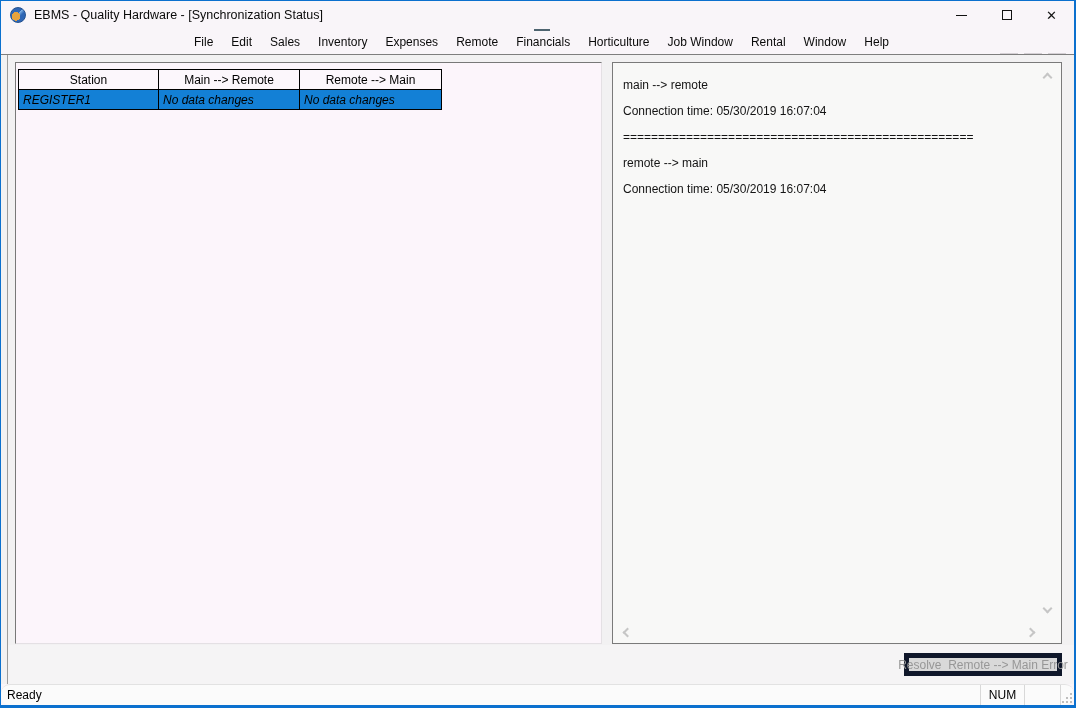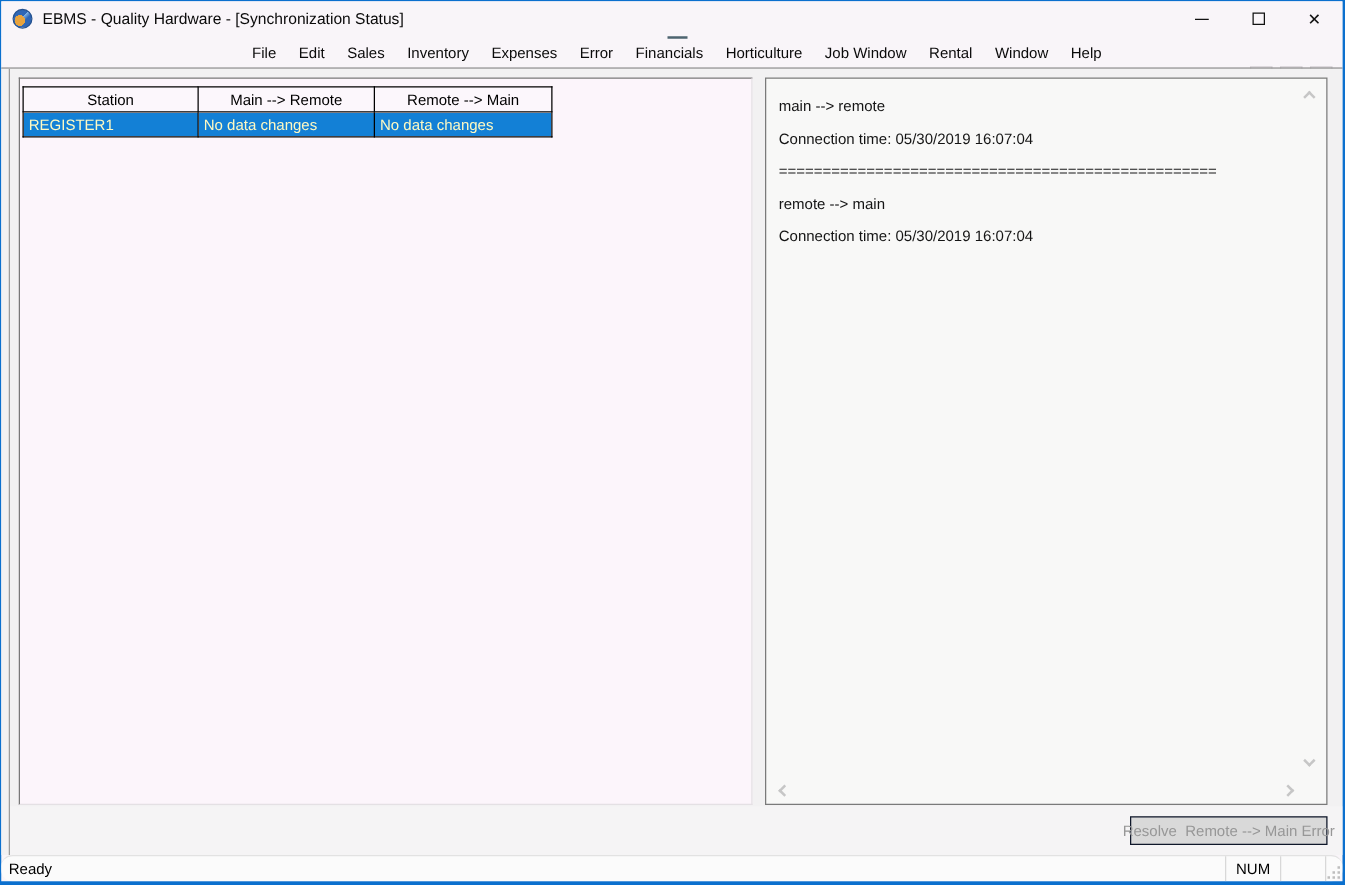--- a/index.html
+++ b/index.html
@@ -49,38 +49,38 @@
   .left-panel { position:absolute; left:14px; top:7px; width:587px; height:582px;
     background:#FCF5FB;
     border-top:1px solid #787878; border-left:1px solid #787878;
     border-right:1px solid #E4E0E4; border-bottom:1px solid #E4E0E4; }
 
   table.sync { border-collapse:collapse; margin:6px 0 0 2px; table-layout:fixed; background:#FCF7FC; }
   table.sync th, table.sync td { border:1px solid #000; font-size:12px; font-weight:normal; height:20px; padding:1px 4px; color:#000; overflow:hidden; white-space:nowrap; }
   table.sync th { text-align:center; }
   table.sync td { text-align:left; }
   col.c1 { width:140px; } col.c2 { width:141px; } col.c3 { width:142px; }
-  tr.selected td { background:#1380D6; color:#fef9c3; }
+  tr.selected td { background:#1380D6; color:#000000;font-style:italic; }
 
   .right-panel { position:absolute; left:611px; top:7px; width:450px; height:582px;
     background:#F8F8F7; border:1px solid #7A7A7A; }
   .log-content { padding:9px 10px; font-size:12px; color:#141414; line-height:26px; }
   .log-line { white-space:nowrap; overflow:hidden; }
 
   .chev { position:absolute; width:8px; height:8px; }
   .chev::before { content:""; position:absolute; left:1px; top:1px; width:5px; height:5px; border-top:2px solid #C6C6C6; border-right:2px solid #C6C6C6; }
   .chev-up   { right:10px; top:8px; }   .chev-up::before   { transform:rotate(-45deg); top:3px; }
   .chev-down { right:10px; bottom:30px; } .chev-down::before { transform:rotate(135deg); top:0; }
   .chev-left { left:8px;  bottom:7px; } .chev-left::before { transform:rotate(-135deg); left:3px; }
   .chev-right{ right:26px; bottom:7px; } .chev-right::before{ transform:rotate(45deg); left:0; }
 
   .bottom-strip { position:absolute; left:7px; right:0; top:590px; bottom:0; background:#F5F4F5; }
 
   .resolve-btn { position:absolute; top:598px; left:903px; width:158px; height:23px;
-    background:#D9D9D9; border:1px solid #0f172a; color:#979797; font-size:12px;
+    background:#D9D9D9; border:5px solid #0f172a; color:#979797; font-size:12px;
     display:flex; align-items:center; justify-content:center; white-space:pre; }
 
   
   .statusbar { position:absolute; left:0; right:0; bottom:0; height:21px; background:#FBFBFB; border-top:1px solid #E2E2E2; display:flex; align-items:center; font-size:12px; color:#000;border-radius:9px; }
   .status-ready { margin-left:6px; }
   .status-right { margin-left:auto; display:flex; align-items:stretch; height:100%; }
   .status-seg { border-left:1px solid #D8D8D8; display:flex; align-items:center; justify-content:center; }
   .seg-num { width:44px; }
   .seg-blank { width:36px; }
   .grip { position:relative; width:14px; }
@@ -109,21 +109,21 @@
   </div>
 
   <div class="menubar">
     <div class="mdi-doc-icon"></div>
     <div class="menu-items">
       <span class="menu-item">File</span>
       <span class="menu-item">Edit</span>
       <span class="menu-item">Sales</span>
       <span class="menu-item">Inventory</span>
       <span class="menu-item">Expenses</span>
-      <span class="menu-item">Error</span>
+      <span class="menu-item">Remote</span>
       <span class="menu-item">Financials</span>
       <span class="menu-item">Horticulture</span>
       <span class="menu-item">Job Window</span>
       <span class="menu-item">Rental</span>
       <span class="menu-item">Window</span>
       <span class="menu-item">Help</span>
     </div>
     <div class="mdi-controls">
       <div class="mdi-btn">
           <span class="mdi-min-glyph"></span>

